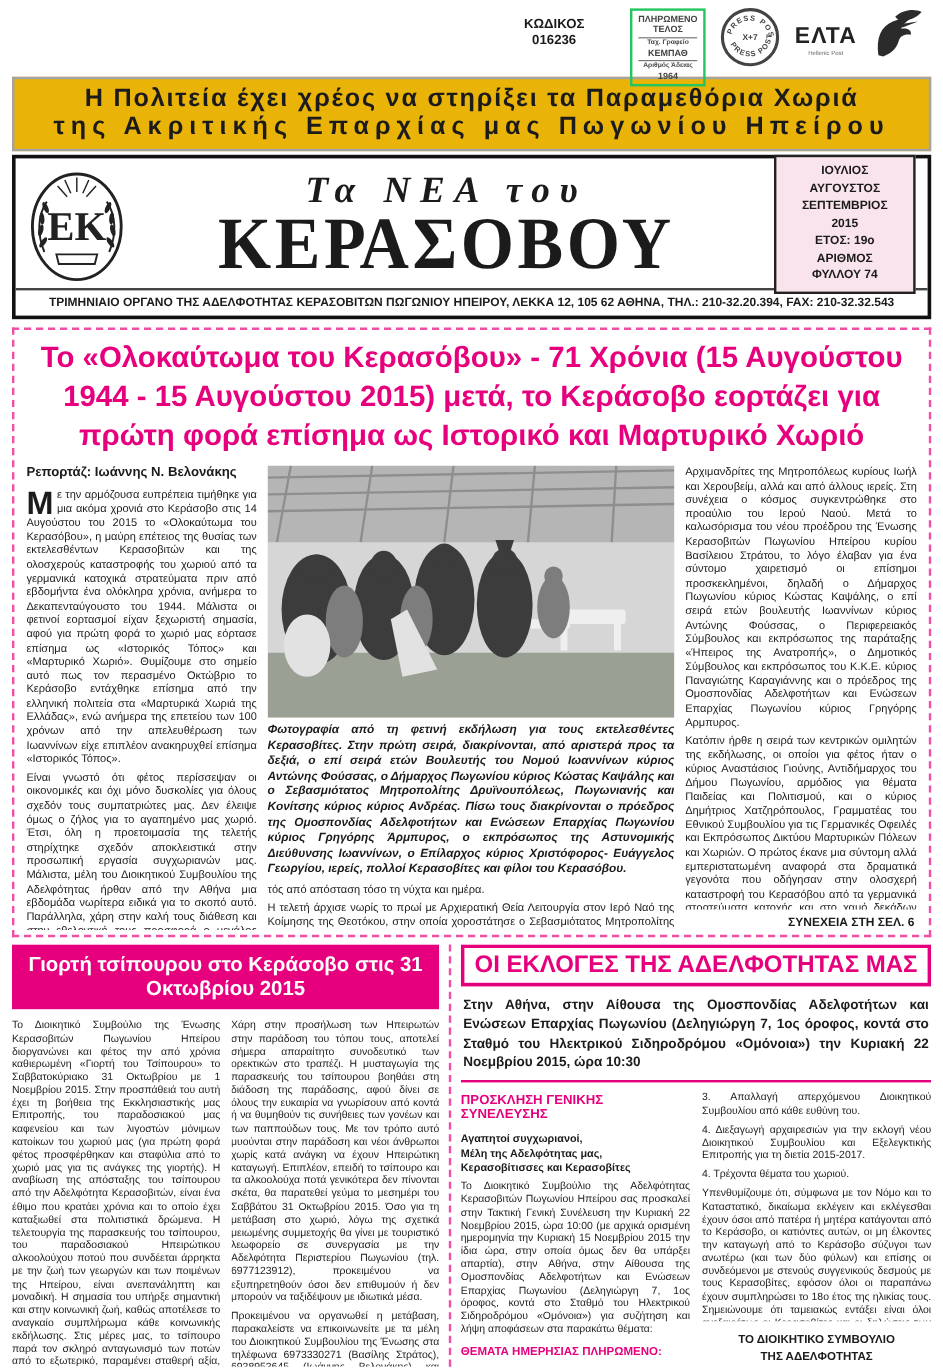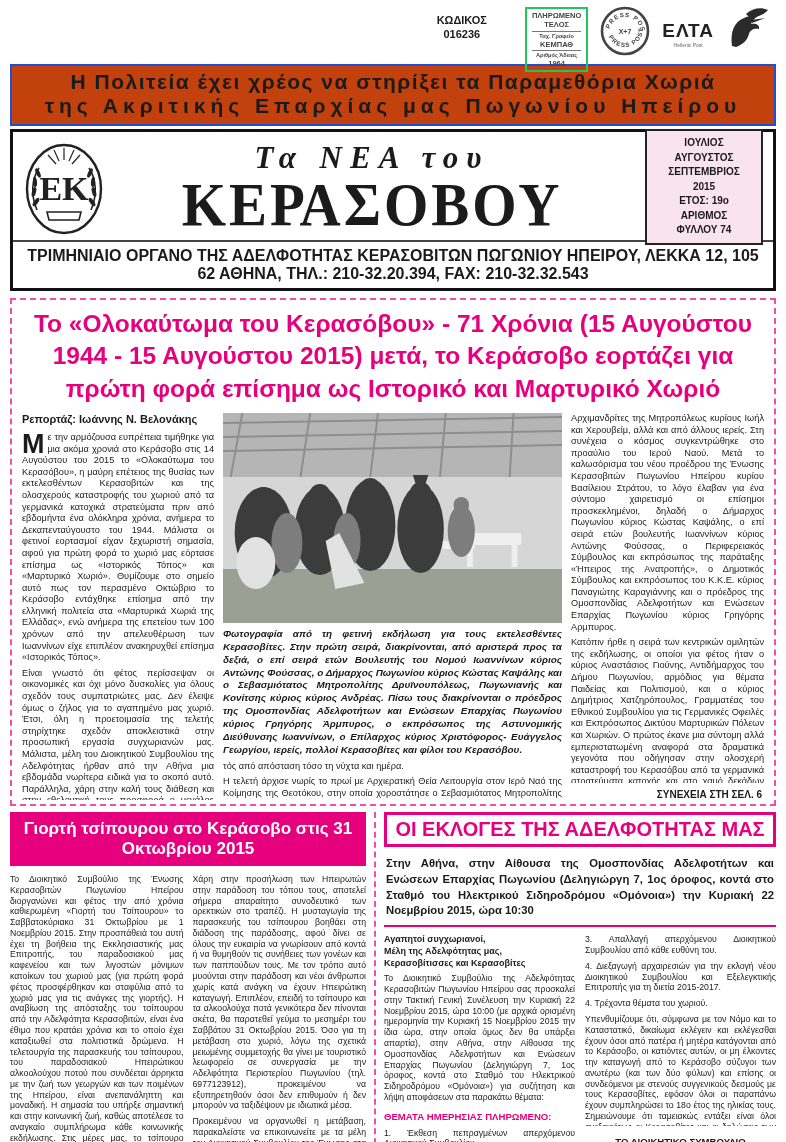--- a/index.html
+++ b/index.html
@@ -12,34 +12,34 @@
   .code-block{text-align:center;font-weight:bold;font-size:11px;line-height:1.25;margin:8px 26px 0 0;}
   .stamp-paid{border:2px solid #22c55e;color:#444;font-size:5.6px;font-weight:bold;
               text-align:center;line-height:1.25;padding:2px 5px;margin-top:1px;}
   .stamp-paid .sp-big{font-size:7.5px;}
   .stamp-paid .sp-rule{border-top:1px solid #777;margin:1px 0;}
   .elta-box{display:flex;align-items:flex-end;gap:4px;}
   .elta-word{font-weight:bold;font-size:19px;letter-spacing:1px;color:#222;}
   .elta-sub{font-size:5px;color:#666;text-align:center;}
 
   
-  .banner{margin:2px 10px 0;border:2px solid #1d4ed8;background:#c2410c;text-align:center;padding:4px 2px 6px;}
+  .banner{margin:2px 10px 0;border:2px solid #a3a3a3;background:#eab308;text-align:center;padding:4px 2px 6px;}
   .banner .l1{font-size:21px;font-weight:bold;letter-spacing:1.5px;}
   .banner .l2{font-size:21px;font-weight:bold;letter-spacing:5px;}
 
   
   .masthead{margin:3px 10px 0;border:3px solid #111;}
   .mast-top{display:flex;align-items:center;padding:4px 10px 2px;height:102px;}
   .emblem{flex:none;}
   .titles{flex:1;text-align:center;font-family:"Liberation Serif",serif;line-height:1;}
   .t-script{font-style:italic;font-weight:bold;font-size:31px;letter-spacing:8px;}
   .t-main{font-weight:bold;font-size:57px;letter-spacing:3px;margin-top:2px;transform:scaleY(1.08);}
   .issue-box{flex:none;width:110px;background:#f9e3ec;border:2px solid #222;
              font-size:10px;font-weight:bold;text-align:center;line-height:1.45;padding:5px 2px;margin-left:6px;}
-  .organ{border-top:2px solid #444;padding:5px 4px;text-align:center;font-weight:bold;font-size:16px;}
+  .organ{border-top:2px solid #444;padding:5px 4px;text-align:center;font-weight:bold;font-size:10px;}
 
   
   .lead{margin:7px 10px 0;border:2px dashed #ef4fa5;padding:6px 10px 4px;height:508px;box-sizing:border-box;
         display:flex;flex-direction:column;}
   .headline{color:#e6007e;text-align:center;font-weight:bold;font-size:24.5px;line-height:1.32;margin:2px 6px 8px;}
   .lead-cols{display:flex;gap:9px;flex:1;min-height:0;overflow:hidden;}
   .col-left{width:192px;flex:none;overflow:hidden;}
   .col-center{flex:1;min-width:0;display:flex;flex-direction:column;overflow:hidden;}
   .col-right{width:193px;flex:none;display:flex;flex-direction:column;overflow:hidden;}
   .byline{font-weight:bold;font-size:11px;margin:0 0 7px;}
@@ -249,20 +249,21 @@
     </div>
 
     <div class="b-divider"></div>
 
     <div class="b-right">
       <div class="b-right-header">ΟΙ ΕΚΛΟΓΕΣ ΤΗΣ ΑΔΕΛΦΟΤΗΤΑΣ ΜΑΣ</div>
       <p class="intro">Στην Αθήνα, στην Αίθουσα της Ομοσπονδίας Αδελφοτήτων και Ενώσεων Επαρχίας Πωγωνίου (Δεληγιώργη 7, 1ος όροφος, κοντά στο Σταθμό του Ηλεκτρικού Σιδηροδρόμου «Ομόνοια») την Κυριακή 22 Νοεμβρίου 2015, ώρα 10:30</p>
       <hr class="mag-rule">
       <div class="two-col">
         <div>
+          <div class="invite-h">ΠΡΟΣΚΛΗΣΗ ΓΕΝΙΚΗΣ ΣΥΝΕΛΕΥΣΗΣ</div>
           <p class="salut">
             <span>Αγαπητοί συγχωριανοί,</span><br>
             <span>Μέλη της Αδελφότητας μας,</span><br>
             <span>Κερασοβίτισσες και Κερασοβίτες</span>
           </p>
           <p class="small">Το Διοικητικό Συμβούλιο της Αδελφότητας Κερασοβιτών Πωγωνίου Ηπείρου σας προσκαλεί στην Τακτική Γενική Συνέλευση την Κυριακή 22 Νοεμβρίου 2015, ώρα 10:00 (με αρχικά ορισμένη ημερομηνία την Κυριακή 15 Νοεμβρίου 2015 την ίδια ώρα, στην οποία όμως δεν θα υπάρξει απαρτία), στην Αθήνα, στην Αίθουσα της Ομοσπονδίας Αδελφοτήτων και Ενώσεων Επαρχίας Πωγωνίου (Δεληγιώργη 7, 1ος όροφος, κοντά στο Σταθμό του Ηλεκτρικού Σιδηροδρόμου «Ομόνοια») για συζήτηση και λήψη αποφάσεων στα παρακάτω θέματα:</p>
           <div class="agenda-h">ΘΕΜΑΤΑ ΗΜΕΡΗΣΙΑΣ ΠΛΗΡΩΜΕΝΟ:</div>
           <p class="small">1. Έκθεση πεπραγμένων απερχόμενου Διοικητικού Συμβουλίου.</p>
 
         </div>

